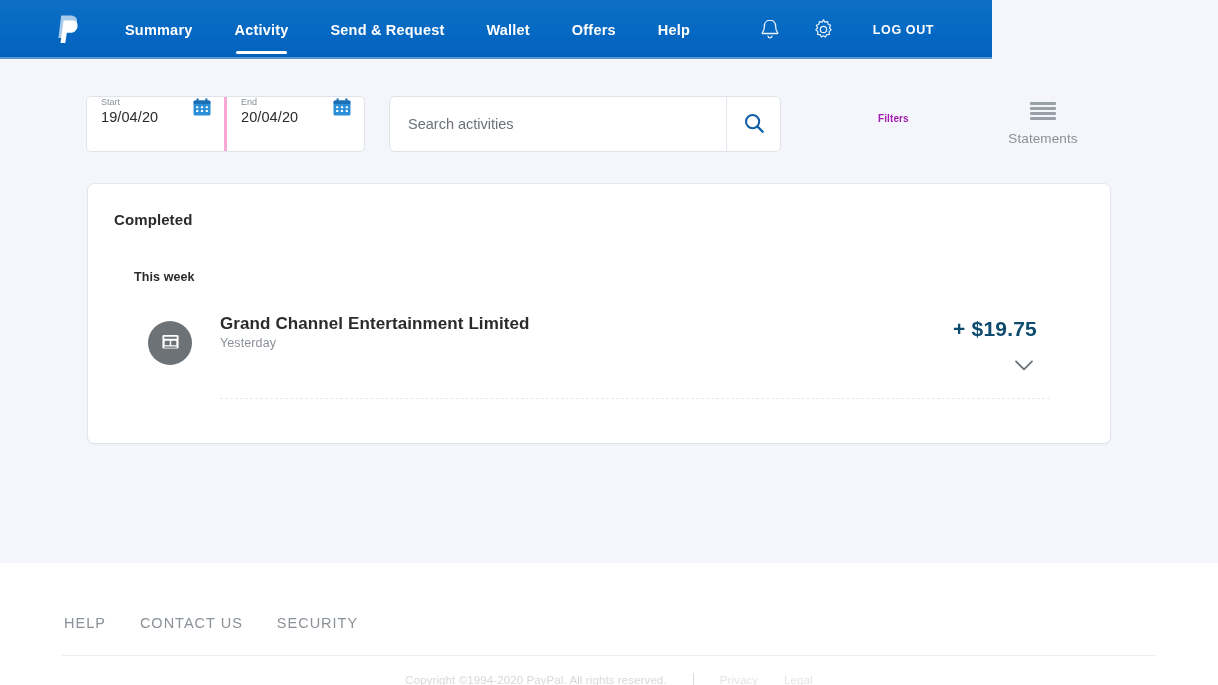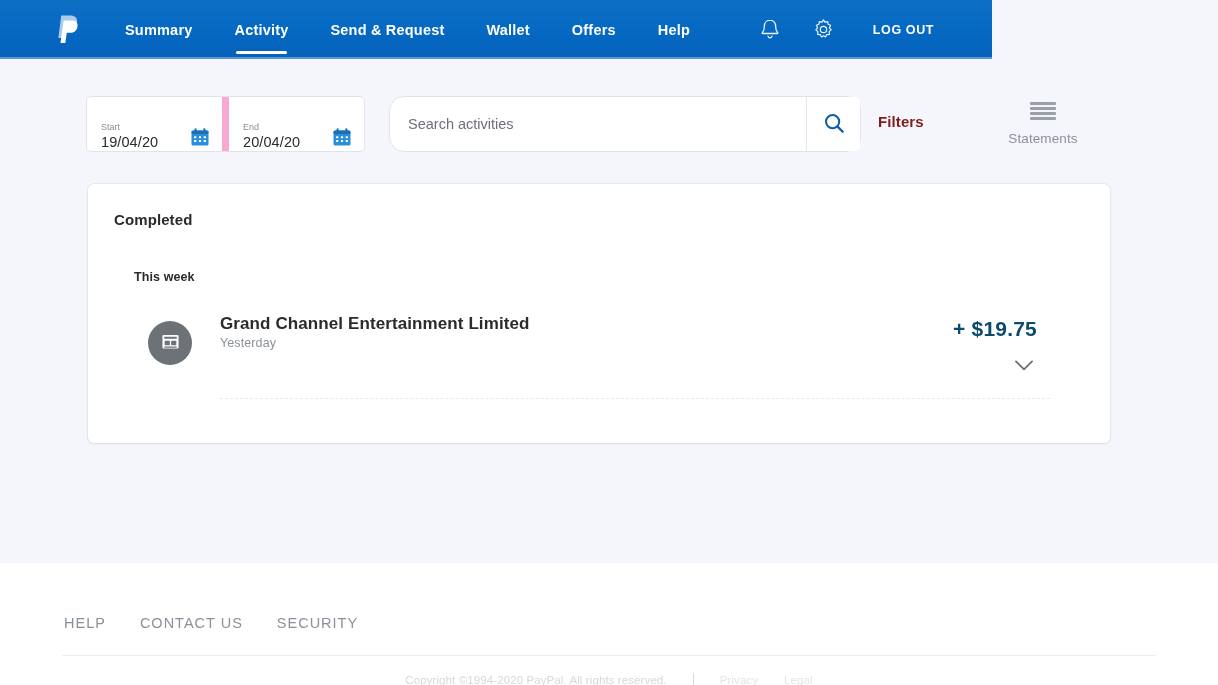--- a/index.html
+++ b/index.html
@@ -126,49 +126,49 @@
     background: #ffffff;
     border: 1px solid #e0e4ea;
     border-radius: 5px;
     display: flex;
     align-items: center;
   }
   .datefield {
     flex: 1;
     height: 100%;
     display: flex;
-    align-items: flex-end;
+    align-items: flex-start;
     justify-content: space-between;
     padding: 0 12px 0 14px;
     cursor: pointer;
   }
-  .datefield + .datefield { border-left: 7px solid #f9a8d4; }
+  .datefield + .datefield { border-left: 3px solid #f9a8d4; }
   .datetexts { display: flex; flex-direction: column; justify-content: center; }
   .datelabel {
     font-size: 9px;
     color: #8a9099;
     line-height: 11px;
     margin-bottom: 1px;
   }
   .datevalue {
     font-size: 14.5px;
     color: #2b2b2b;
     line-height: 17px;
     letter-spacing: 0.1px;
   }
 
   .searchwrap {
     position: absolute;
     left: 389px;
     top: 0;
-    width: 472px;
+    width: 392px;
     height: 56px;
     background: #ffffff;
     border: 1px solid #dfe3e9;
-    border-radius: 15px;
+    border-radius: 6px;
     display: flex;
     align-items: flex-end;
   }
   .searchinput {
     flex: 1;
     height: 100%;
     border: none;
     outline: none;
     background: transparent;
     padding: 0 18px;
@@ -187,23 +187,23 @@
     display: flex;
     align-items: center;
     justify-content: center;
     border-radius: 0 5px 5px 0;
   }
 
   .filters {
     position: absolute;
     left: 878px;
     top: 17px;
-    font-size: 15px;
-    font-weight: bold;
-    color: #7f1d1d;
+    font-size: 10px;
+    font-weight: bold;
+    color: #a21caf;
     cursor: pointer;
     letter-spacing: 0.1px;
   }
 
   .statements {
     position: absolute;
     left: 997px;
     top: 4px;
     width: 92px;
     display: flex;

